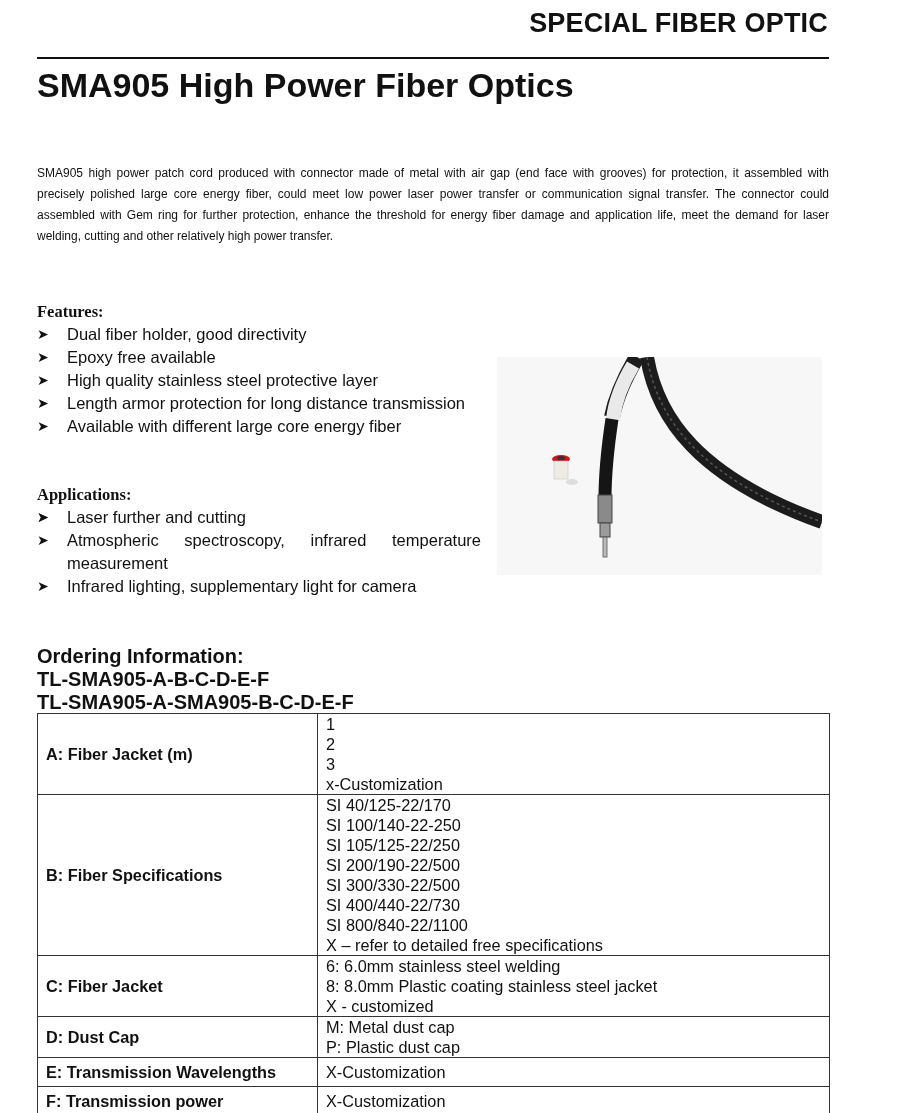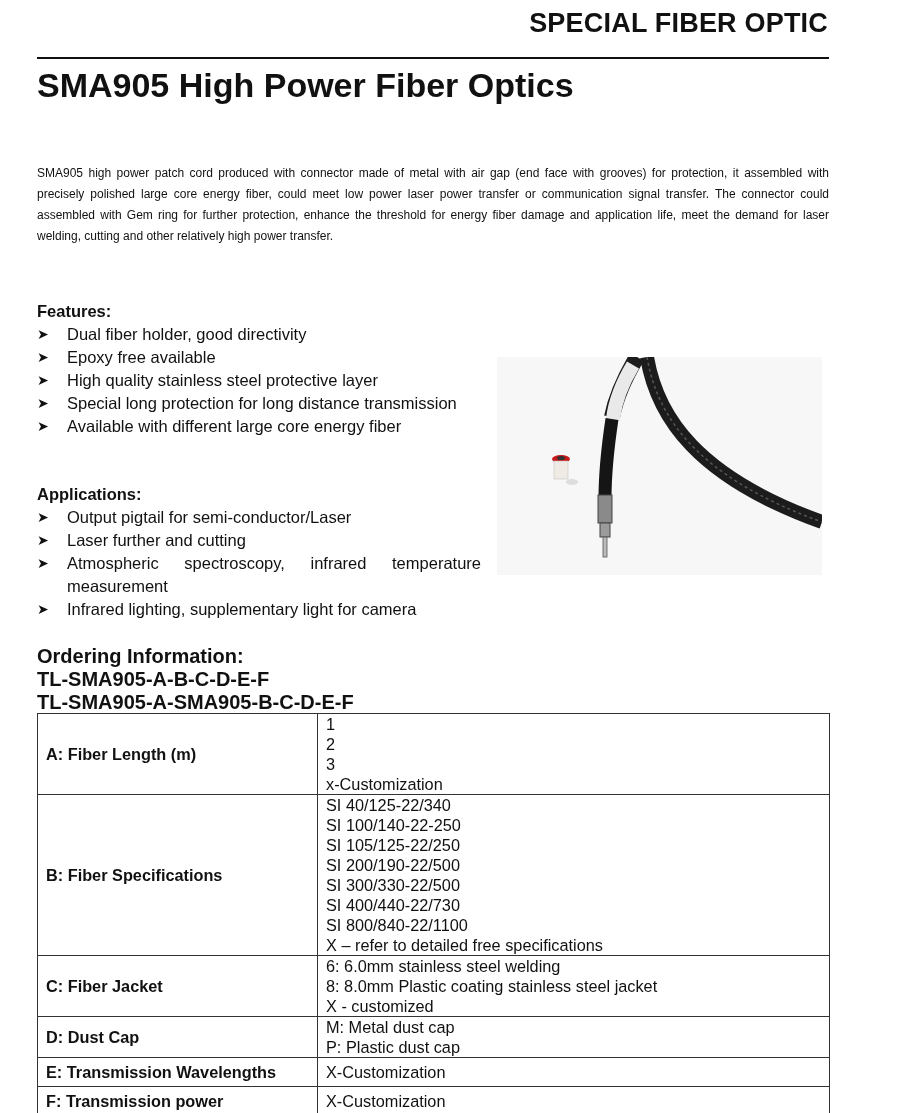--- a/index.html
+++ b/index.html
@@ -3,21 +3,21 @@
 <meta charset="utf-8">
 <style>
   html, body { margin: 0; padding: 0; background: #ffffff; }
   body { width: 900px; height: 1113px; position: relative; overflow: hidden;
          font-family: "Liberation Sans", sans-serif; color: #111; }
   .header-title { position: absolute; right: 72px; top: 8px; font-size: 27px; font-weight: bold; letter-spacing: 0.2px; text-align: right; }
   .header-rule { position: absolute; left: 37px; width: 792px; top: 57px; height: 2px; background: #111; }
   .page-title { position: absolute; left: 37px; top: 66px; font-size: 34px; font-weight: bold; margin: 0; }
   .intro { position: absolute; left: 37px; width: 792px; top: 163px; font-size: 12px; line-height: 21px; text-align: justify; margin: 0;
            font-family: "Liberation Sans", sans-serif; }
-  .section-heading { position: absolute; left: 37px; font-size: 16.5px; font-weight: bold; margin: 0; }
+  .section-heading { position: absolute; left: 37px; font-size: 16.5px; font-weight: bold; margin: 0; font-family: Liberation Serif, serif; }
   ul.bullets { position: absolute; left: 37px; width: 444px; margin: 0; padding: 0; list-style: none; font-size: 16.5px; line-height: 23px; }
   ul.bullets li { position: relative; padding-left: 30px; text-align: justify; text-align-last: left; }
   ul.bullets li .arrow { position: absolute; left: 0; top: 0; font-size: 14px; }
   .photo { position: absolute; left: 497px; top: 357px; width: 325px; height: 218px; background: #f6f6f6; overflow: hidden; }
   .order-code { position: absolute; left: 37px; font-size: 20px; font-weight: bold; margin: 0; }
   table.order { position: absolute; left: 37px; top: 713px; width: 793px; border-collapse: collapse; font-size: 16.3px; }
   table.order td { border: 1px solid #333; vertical-align: middle; padding: 0 8px; line-height: 20px; }
   table.order td.label { width: 263px; font-weight: bold; }
   table.order td.vals { padding-top: 0; padding-bottom: 0; }
   table.order td.vals div { white-space: nowrap; }
@@ -31,27 +31,27 @@
 
 <h1 class="page-title">SMA905 High Power Fiber Optics</h1>
 
 <p class="intro">SMA905 high power patch cord produced with connector made of metal with air gap (end face with grooves) for protection, it assembled with precisely polished large core energy fiber, could meet low power laser power transfer or communication signal transfer. The connector could assembled with Gem ring for further protection, enhance the threshold for energy fiber damage and application life, meet the demand for laser welding, cutting and other relatively high power transfer.</p>
 
 <div class="section-heading" style="top:302px">Features:</div>
 <ul class="bullets" style="top:323px">
   <li><span class="arrow">➤</span><span>Dual fiber holder, good directivity</span></li>
   <li><span class="arrow">➤</span><span>Epoxy free  available</span></li>
   <li><span class="arrow">➤</span><span>High quality stainless steel protective layer</span></li>
-  <li><span class="arrow">➤</span><span>Special long protection for long distance transmission</span></li>
+  <li><span class="arrow">➤</span><span>Length armor protection for long distance transmission</span></li>
   <li><span class="arrow">➤</span><span>Available with different large core energy fiber</span></li>
 </ul>
 
 <div class="section-heading" style="top:485px">Applications:</div>
 <ul class="bullets" style="top:506px">
-  <li><span class="arrow">➤</span><span>Output pigtail for semi-conductor/Laser</span></li>
+  <li><span class="arrow">➤</span></li>
   <li><span class="arrow">➤</span><span>Laser further and cutting</span></li>
   <li><span class="arrow">➤</span><span>Atmospheric spectroscopy, infrared temperature measurement</span></li>
   <li><span class="arrow">➤</span><span>Infrared lighting, supplementary light for camera</span></li>
 </ul>
 
 <div class="photo">
   <svg width="325" height="218" viewBox="0 0 325 218">
     <rect width="325" height="218" fill="#f7f7f7"></rect>
 
     <path d="M150 0 C 160 60, 200 120, 325 165" stroke="#1c1c1c" stroke-width="14" fill="none"></path>
@@ -73,32 +73,32 @@
   </svg>
 </div>
 
 <div class="order-code" style="top:645px">Ordering Information:</div>
 <div class="order-code" style="top:668px">TL-SMA905-A-B-C-D-E-F</div>
 <div class="order-code" style="top:691px">TL-SMA905-A-SMA905-B-C-D-E-F</div>
 
 <table class="order">
   <tbody>
       <tr>
-    <td class="label">A: Fiber Length (m)</td>
+    <td class="label">A: Fiber Jacket (m)</td>
     <td class="vals">
       <div>1</div>
       <div>2</div>
       <div>3</div>
       <div>x-Customization</div>
     </td>
   </tr>
   <tr>
     <td class="label">B: Fiber Specifications</td>
     <td class="vals">
-      <div>SI 40/125-22/340</div>
+      <div>SI 40/125-22/170</div>
       <div>SI 100/140-22-250</div>
       <div>SI 105/125-22/250</div>
       <div>SI 200/190-22/500</div>
       <div>SI 300/330-22/500</div>
       <div>SI 400/440-22/730</div>
       <div>SI 800/840-22/1100</div>
       <div>X – refer to detailed free specifications</div>
     </td>
   </tr>
   <tr>

